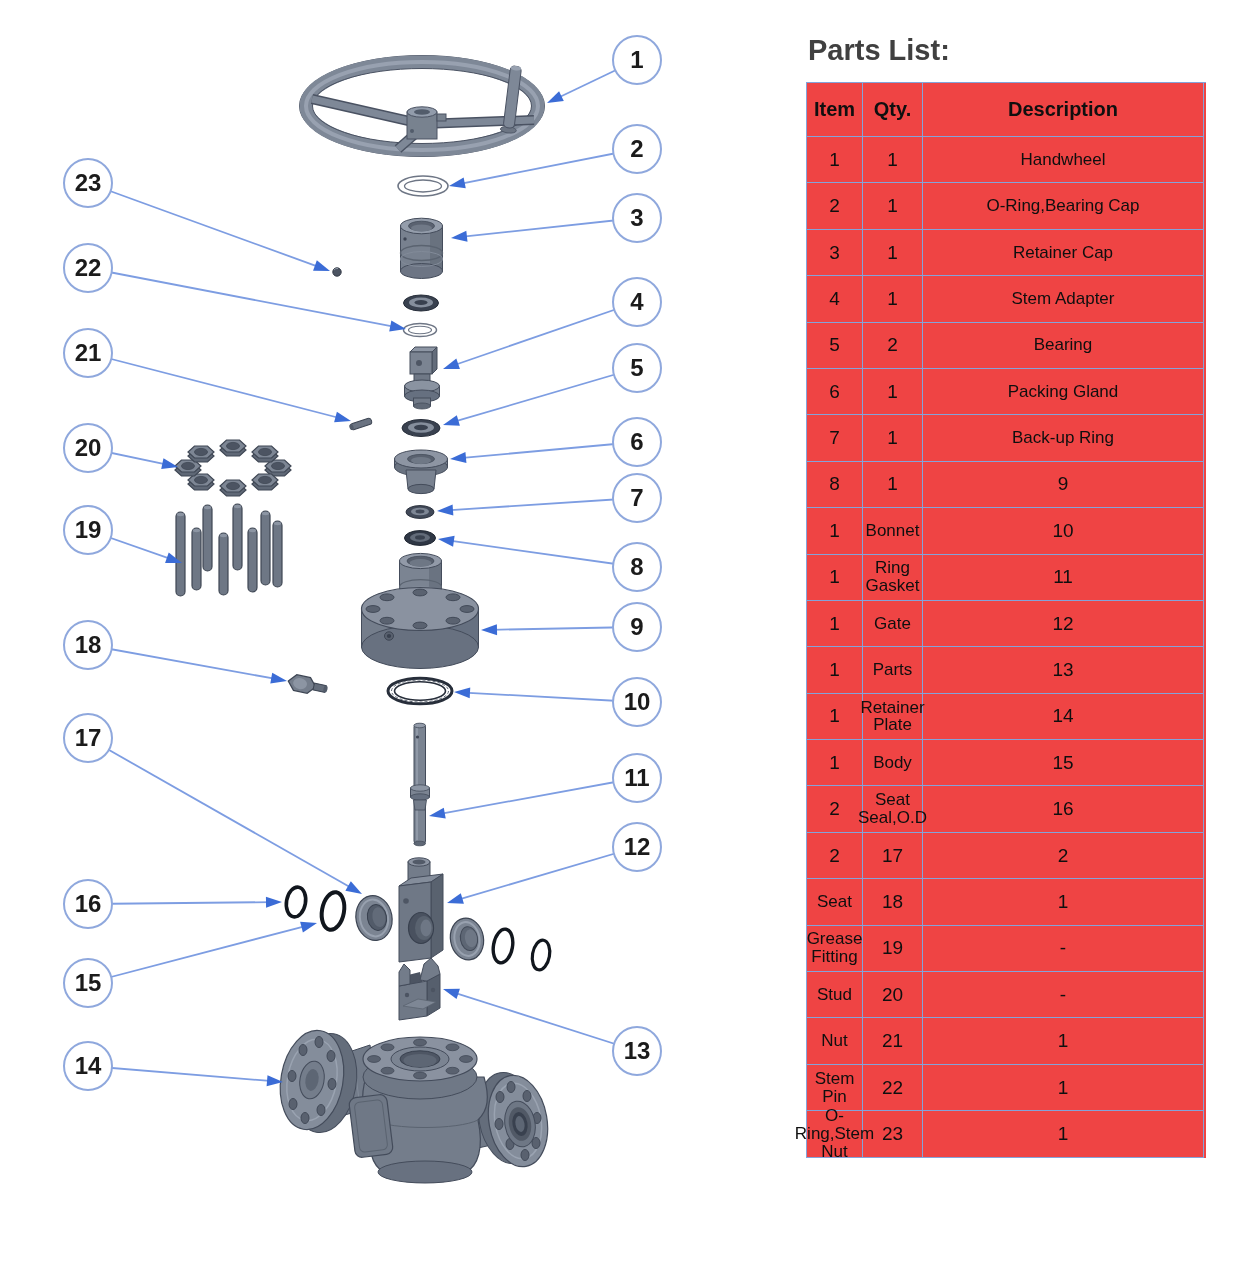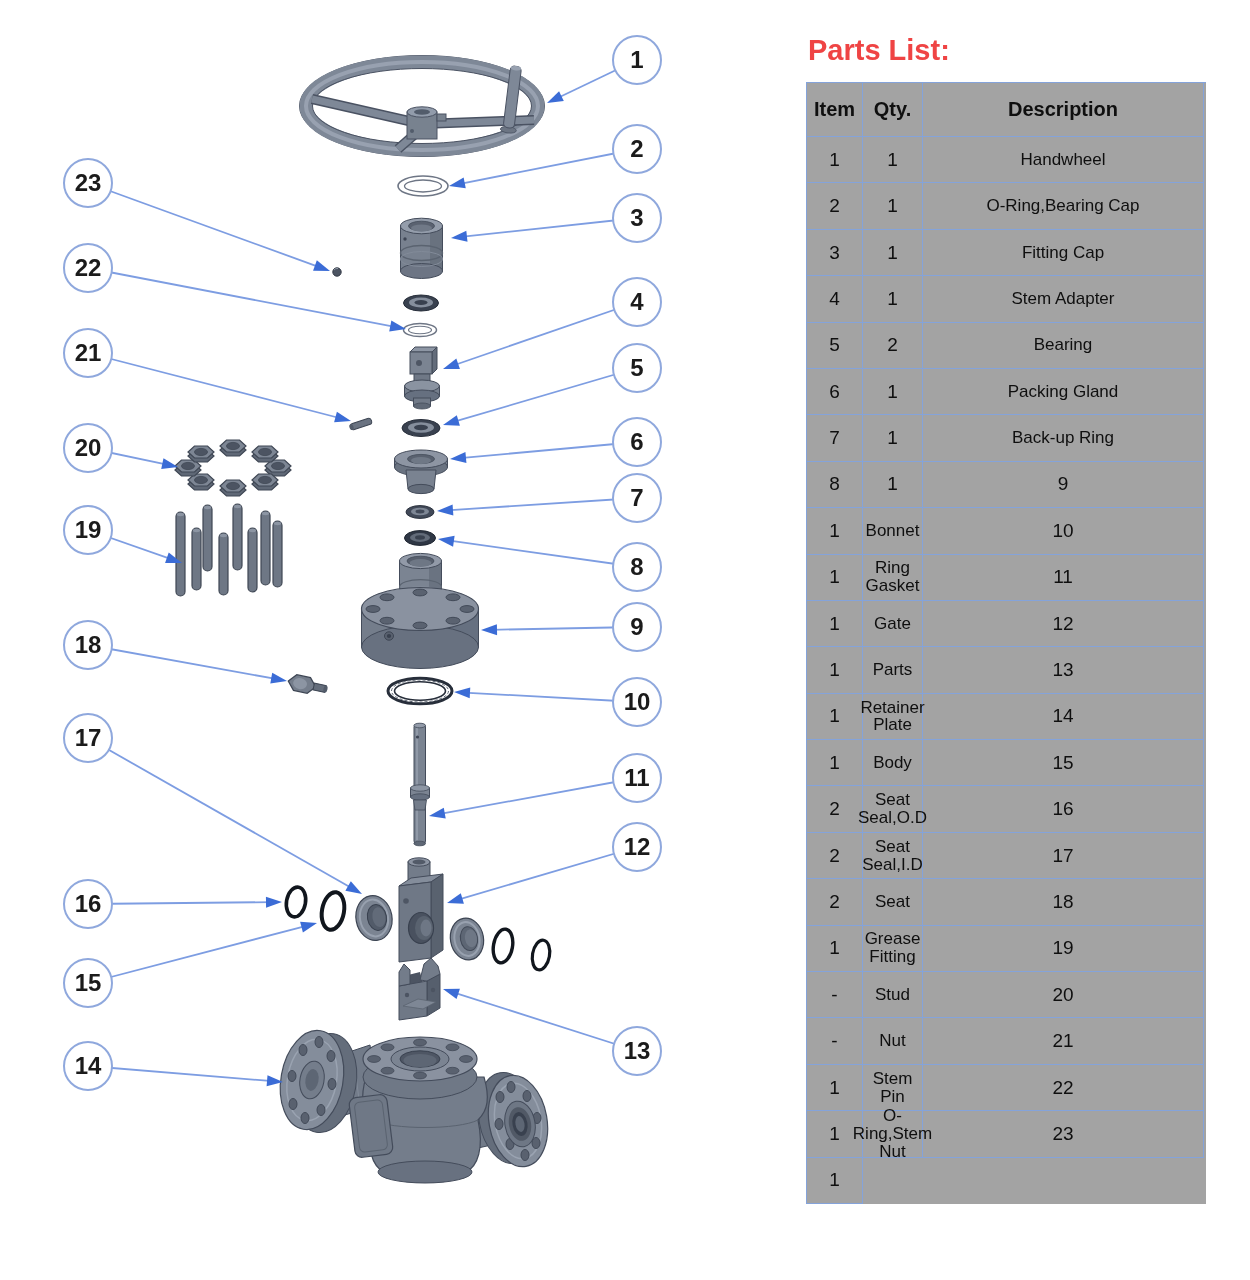--- a/index.html
+++ b/index.html
@@ -3,25 +3,25 @@
 <meta charset="utf-8">
 <style>
   html,body{margin:0;padding:0;background:#ffffff;}
   #page{position:relative;width:1250px;height:1280px;background:#ffffff;overflow:hidden;
         font-family:"Liberation Sans",sans-serif;}
   #diagram{position:absolute;left:0;top:0;}
   svg text{font-family:"Liberation Sans",sans-serif;}
   
   :root{--tb:#84a3da;}
   .plist{position:absolute;left:806px;top:34px;width:400px;}
-  .plist-title{font-size:29px;font-weight:bold;color:#ef4444;margin:0 0 16px 2px;line-height:32px;}
+  .plist-title{font-size:29px;font-weight:bold;color:#404040;margin:0 0 16px 2px;line-height:32px;}
   .ptable{display:grid;grid-template-columns:56px 60px 281px;
           grid-template-rows:54px;grid-auto-rows:46.4px;
           border-top:1.6px solid var(--tb);border-left:1.6px solid var(--tb);
-          background:#a3a3a3;width:399px;}
+          background:#ef4444;width:399px;}
   .pc{display:flex;align-items:center;justify-content:center;
       border-right:1.6px solid var(--tb);border-bottom:1.6px solid var(--tb);
       font-size:19px;color:#0f0f0f;text-align:center;line-height:1.05;}
   .pc.hdr{font-weight:bold;font-size:20px;}
   .pc.desc{font-size:17px;}
 </style>
 </head>
 <body>
 
 <div id="page">
@@ -535,21 +535,21 @@
     <div class="pc hdr">Description</div>
 
   <div class="pc">1</div>
         <div class="pc">1</div>
         <div class="pc desc">Handwheel</div>
         <div class="pc">2</div>
         <div class="pc">1</div>
         <div class="pc desc">O-Ring,Bearing Cap</div>
         <div class="pc">3</div>
         <div class="pc">1</div>
-        <div class="pc desc">Fitting Cap</div>
+        <div class="pc desc">Retainer Cap</div>
         <div class="pc">4</div>
         <div class="pc">1</div>
         <div class="pc desc">Stem Adapter</div>
         <div class="pc">5</div>
         <div class="pc">2</div>
         <div class="pc desc">Bearing</div>
         <div class="pc">6</div>
         <div class="pc">1</div>
         <div class="pc desc">Packing Gland</div>
         <div class="pc">7</div>
@@ -573,21 +573,20 @@
         <div class="pc">1</div>
         <div class="pc desc">Retainer Plate</div>
         <div class="pc">14</div>
         <div class="pc">1</div>
         <div class="pc desc">Body</div>
         <div class="pc">15</div>
         <div class="pc">2</div>
         <div class="pc desc">Seat Seal,O.D</div>
         <div class="pc">16</div>
         <div class="pc">2</div>
-        <div class="pc desc">Seat Seal,I.D</div>
         <div class="pc">17</div>
         <div class="pc">2</div>
         <div class="pc desc">Seat</div>
         <div class="pc">18</div>
         <div class="pc">1</div>
         <div class="pc desc">Grease Fitting</div>
         <div class="pc">19</div>
         <div class="pc">-</div>
         <div class="pc desc">Stud</div>
         <div class="pc">20</div>

